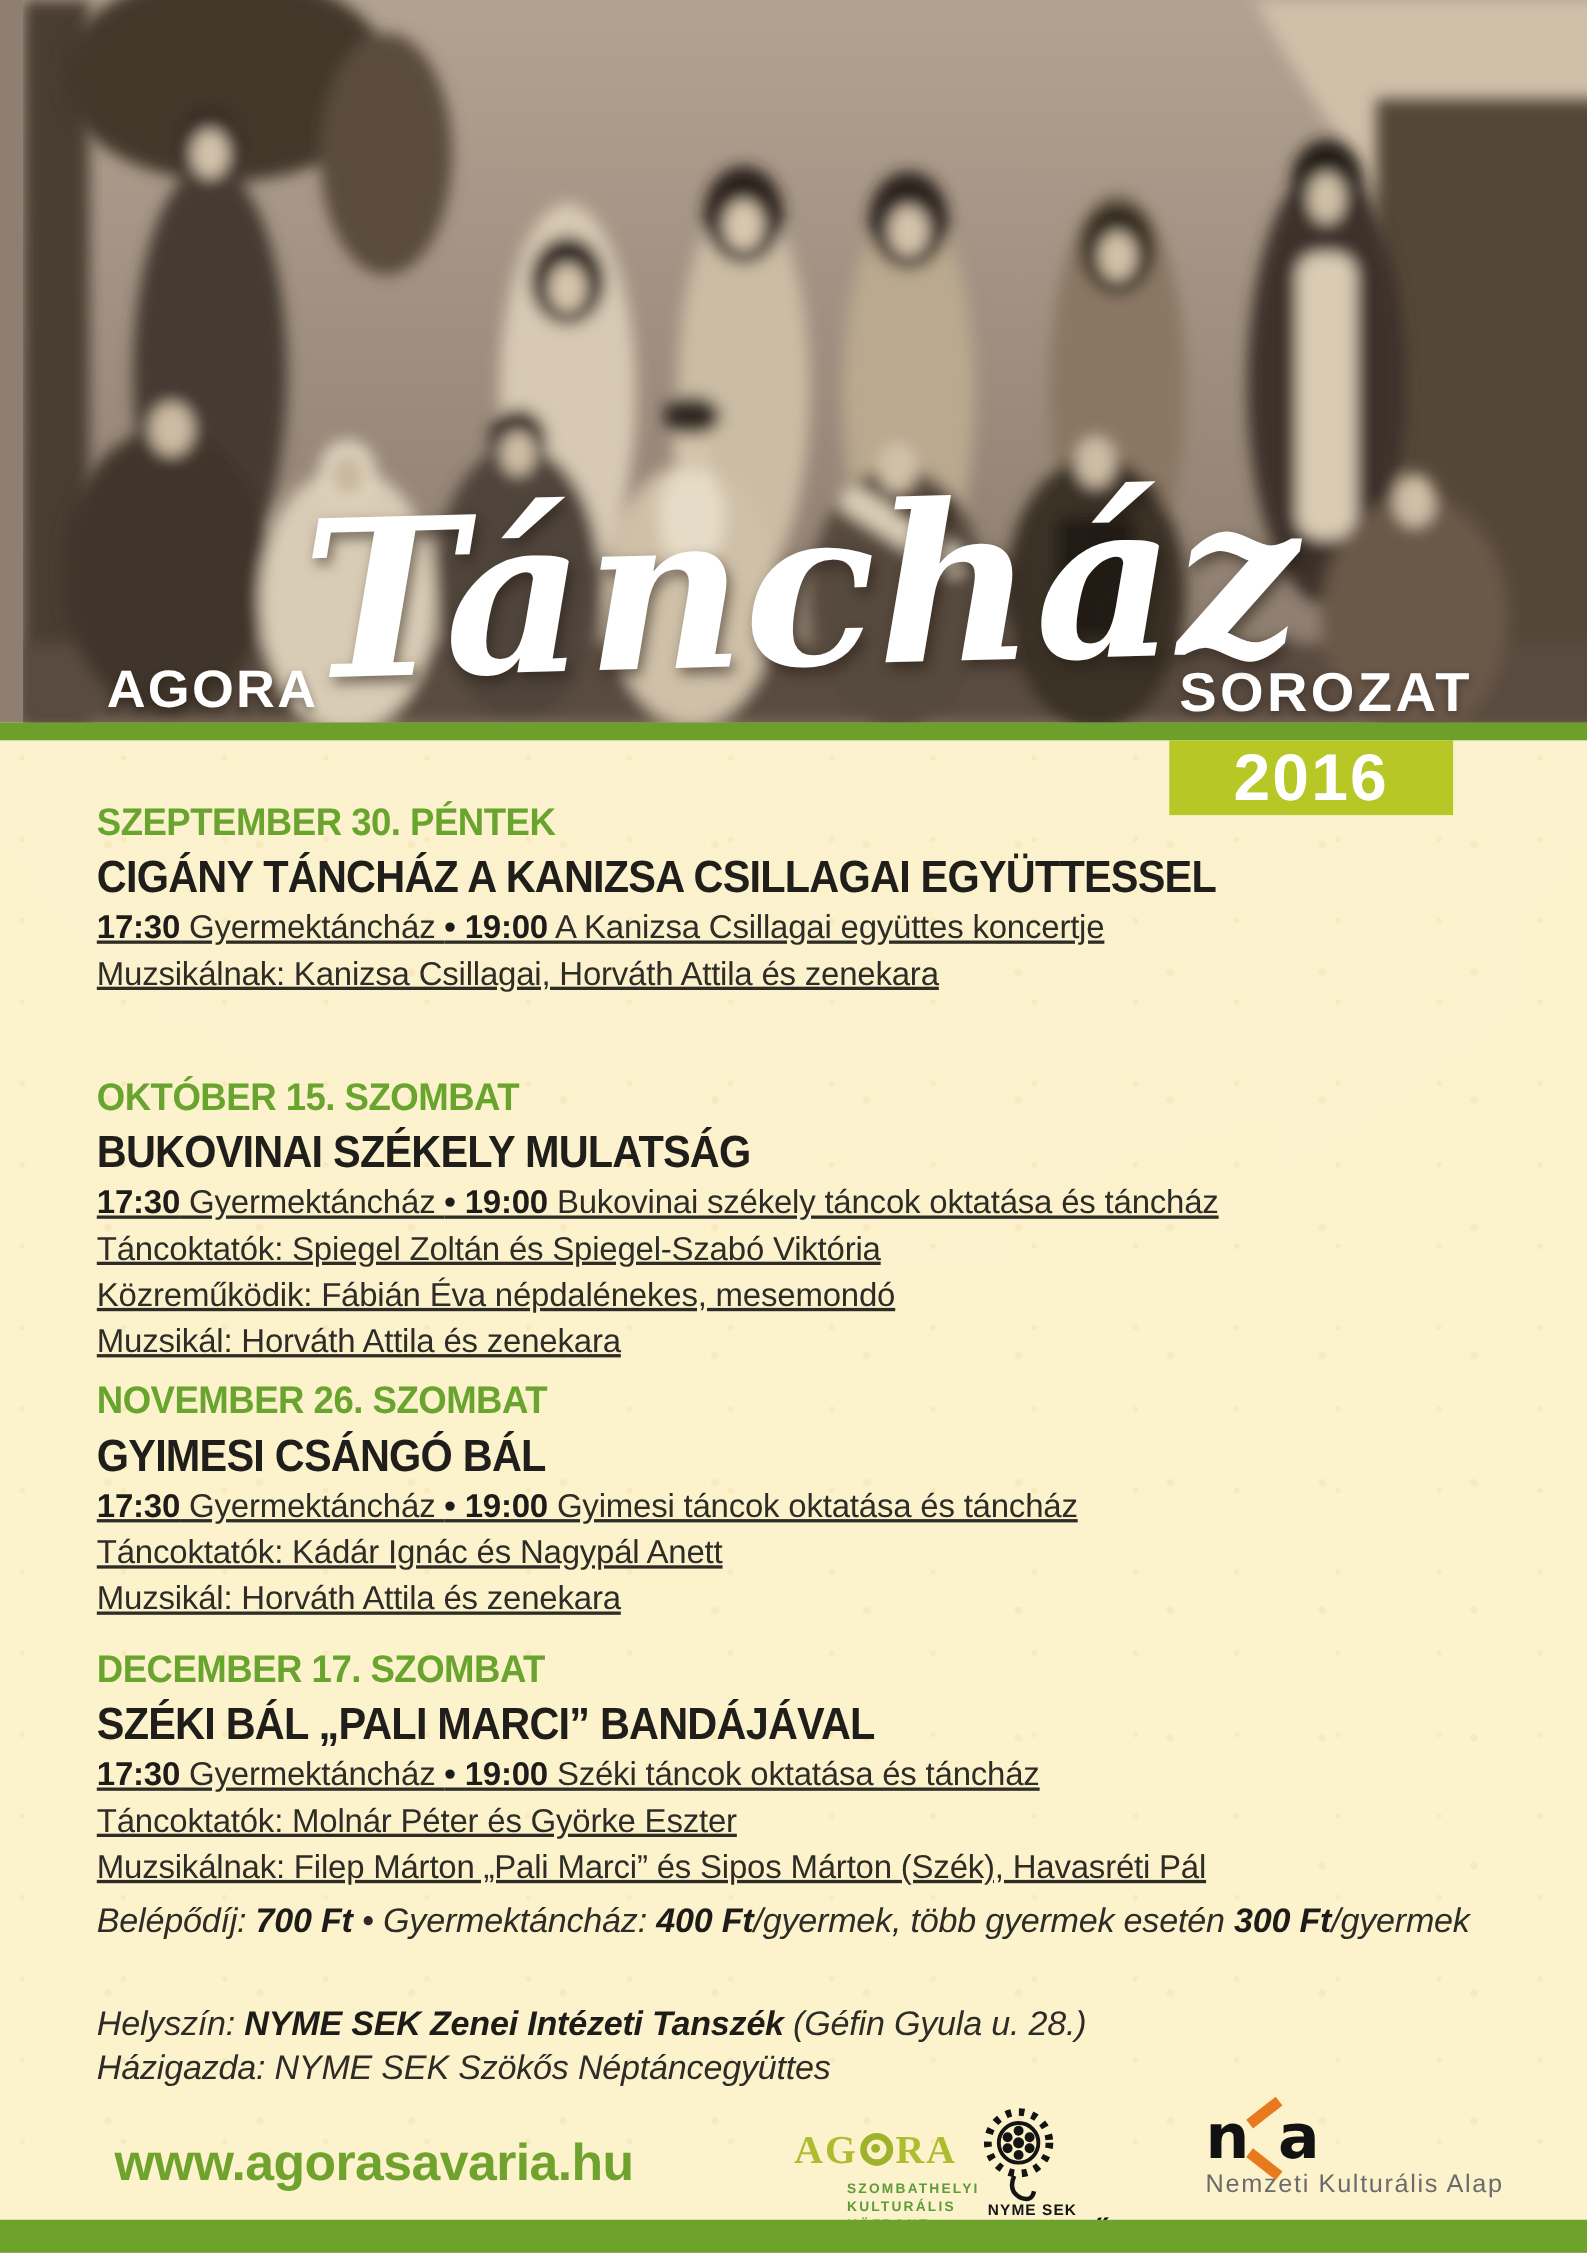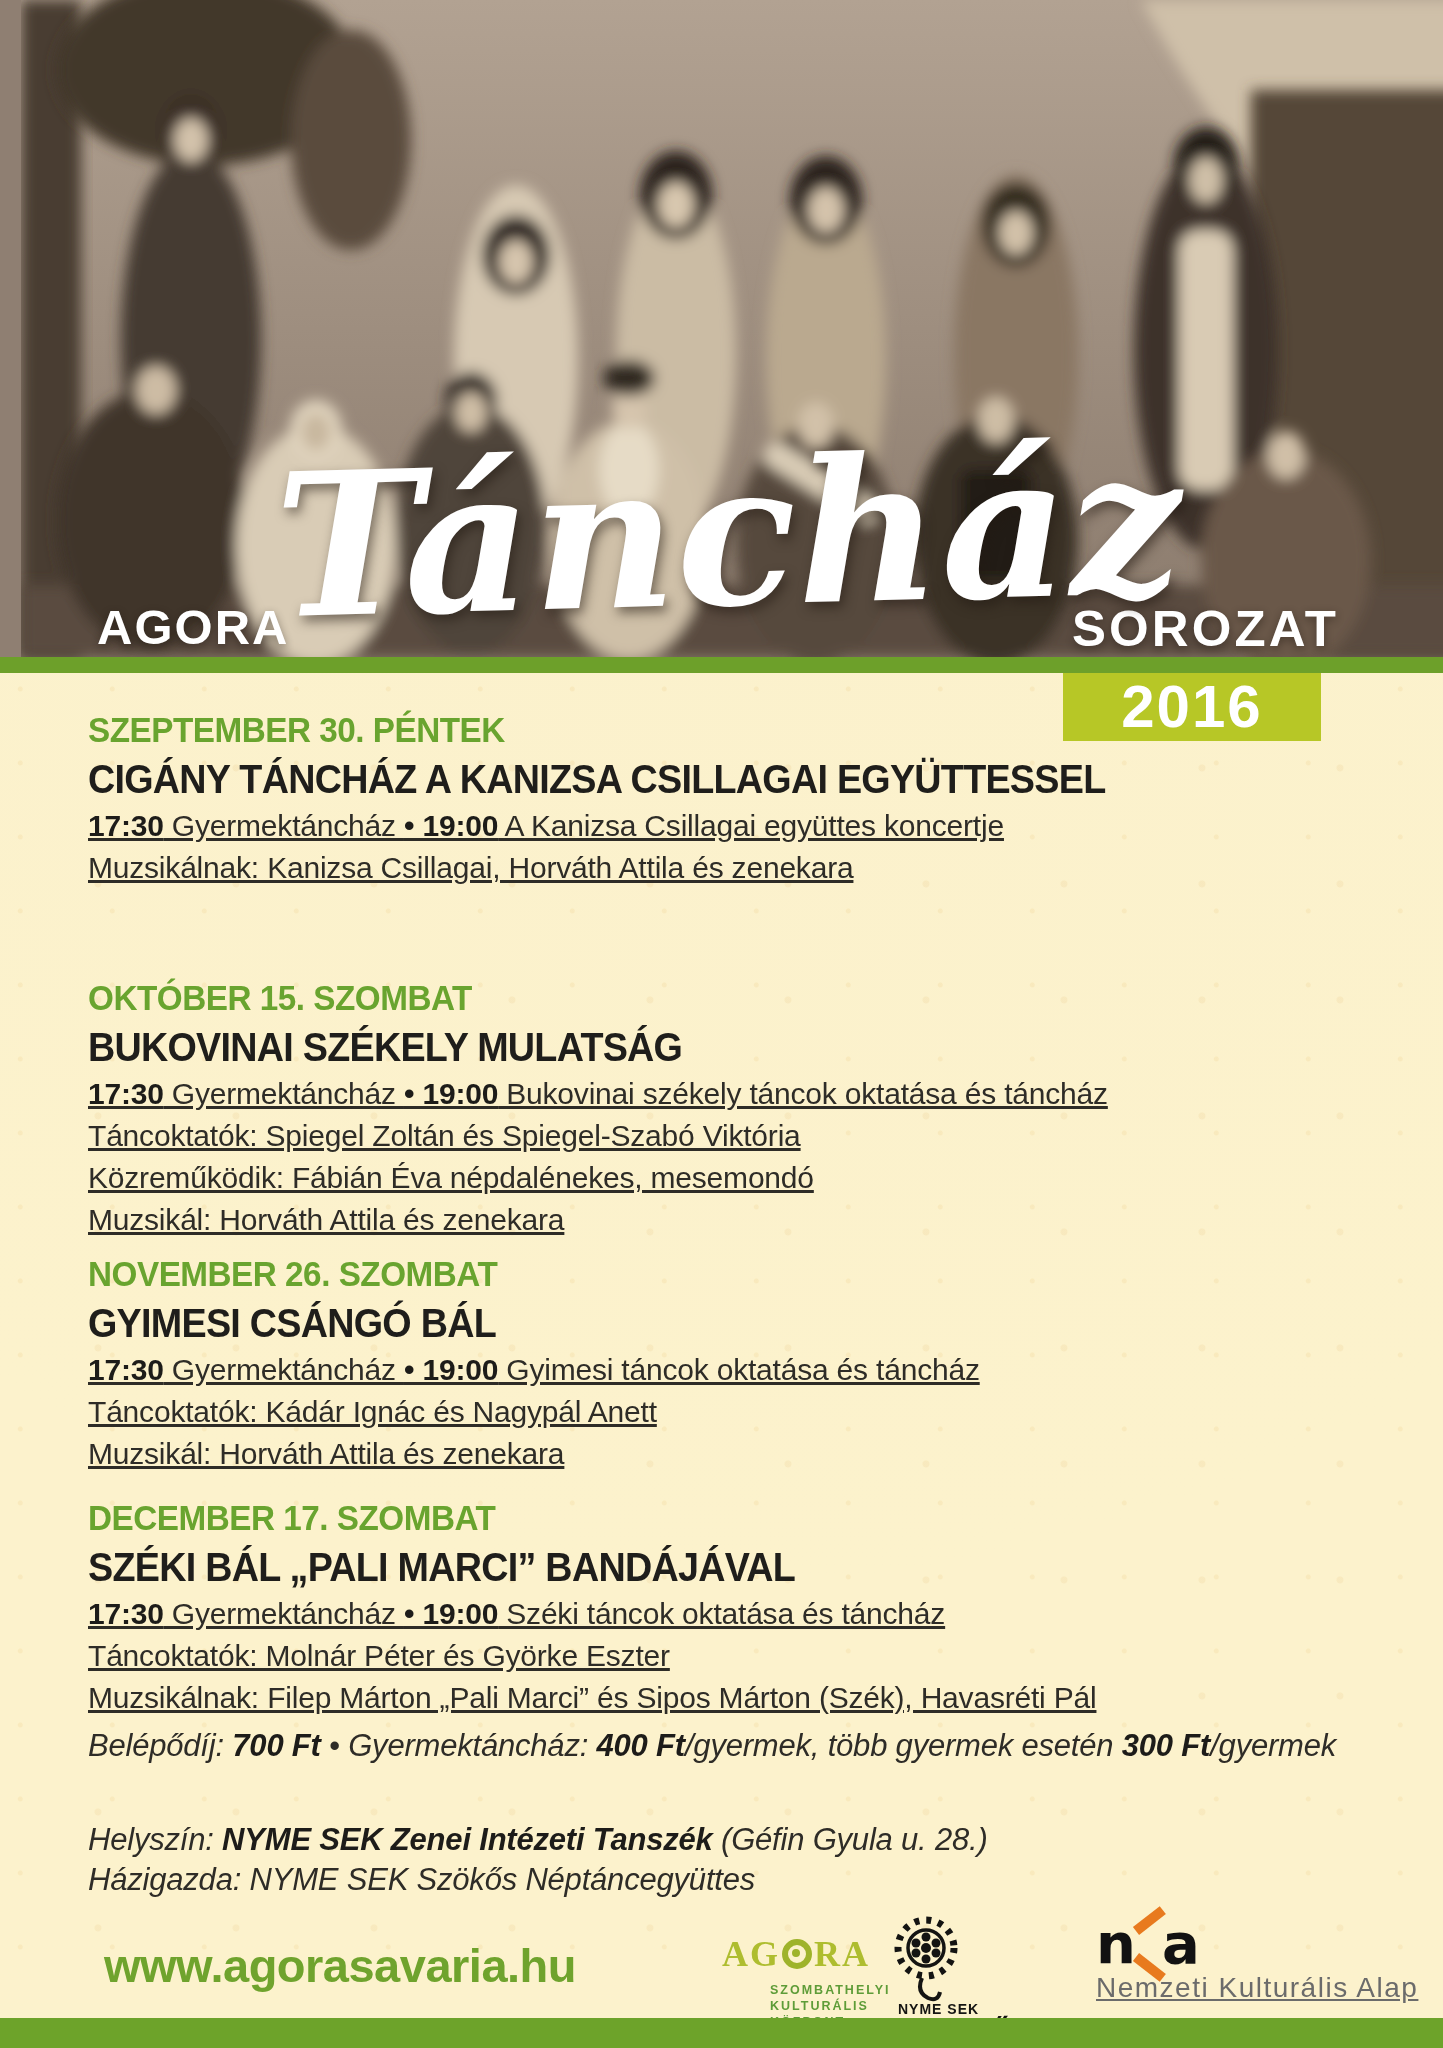--- a/index.html
+++ b/index.html
@@ -67,21 +67,21 @@
     margin-top:2px;transform:rotate(-2deg);transform-origin:0 50%;}
   .szokos-sub{font-weight:normal;font-size:13px;margin-top:4px;letter-spacing:.5px;margin-left:20px;}
   .szokos-country{font-family:"DejaVu Serif",serif;font-weight:bold;font-size:21px;margin-top:3px;}
   .nka-logo{position:absolute;left:1096px;top:1920px;}
   .nka-mark{display:flex;align-items:flex-end;height:44px;}
   .nka-n,.nka-a{font-weight:bold;font-size:56px;line-height:40px;color:#121212;font-family:"DejaVu Sans",sans-serif;}
   .nka-k{width:30px;height:42px;position:relative;margin:0 -2px;}
   .nka-k::before,.nka-k::after{content:"";position:absolute;left:2px;width:34px;height:10px;background:#e87a1e;}
   .nka-k::before{top:4px;transform:rotate(-38deg);transform-origin:0 50%;}
   .nka-k::after{bottom:2px;transform:rotate(38deg);transform-origin:0 50%;}
-  .nka-sub{margin-top:8px;color:#6b6b6b;font-size:28px;letter-spacing:1.5px;white-space:nowrap;text-decoration:underline;}
+  .nka-sub{margin-top:8px;color:#6b6b6b;font-size:23px;letter-spacing:1.5px;white-space:nowrap;}
   
   .footer-bar{position:absolute;left:0;top:2018px;width:1443px;height:30px;background:#6da32a;}
 </style>
 </head>
 <body>
 
 <div class="poster">
 
   <div class="photo">
     <svg viewBox="0 0 1443 657" preserveAspectRatio="none">
@@ -152,21 +152,21 @@
     <span class="title-script">Táncház</span>
     <span class="title-sorozat">SOROZAT</span>
   </div>
 
   <div class="divider-bar"></div>
   <div class="year-badge">
     <span>2016</span>
   </div>
 
   <div id="events">
-      <div class="event" style="top: 707px;">
+      <div class="event" style="top: 725px;">
         <div class="event-date">SZEPTEMBER 30. PÉNTEK</div>
         <div class="event-title">CIGÁNY TÁNCHÁZ A KANIZSA CSILLAGAI EGYÜTTESSEL</div>
         <div class="event-line"><span class="b">17:30</span><span> Gyermektáncház </span><span class="b">• 19:00</span><span> A Kanizsa Csillagai együttes koncertje</span></div>
         <div class="event-line"><span>Muzsikálnak: Kanizsa Csillagai, Horváth Attila és zenekara</span></div>
       </div>
       <div class="event" style="top: 975px;">
         <div class="event-date">OKTÓBER 15. SZOMBAT</div>
         <div class="event-title">BUKOVINAI SZÉKELY MULATSÁG</div>
         <div class="event-line"><span class="b">17:30</span><span> Gyermektáncház </span><span class="b">• 19:00</span><span> Bukovinai székely táncok oktatása és táncház</span></div>
         <div class="event-line"><span>Táncoktatók: Spiegel Zoltán és Spiegel-Szabó Viktória</span></div>

